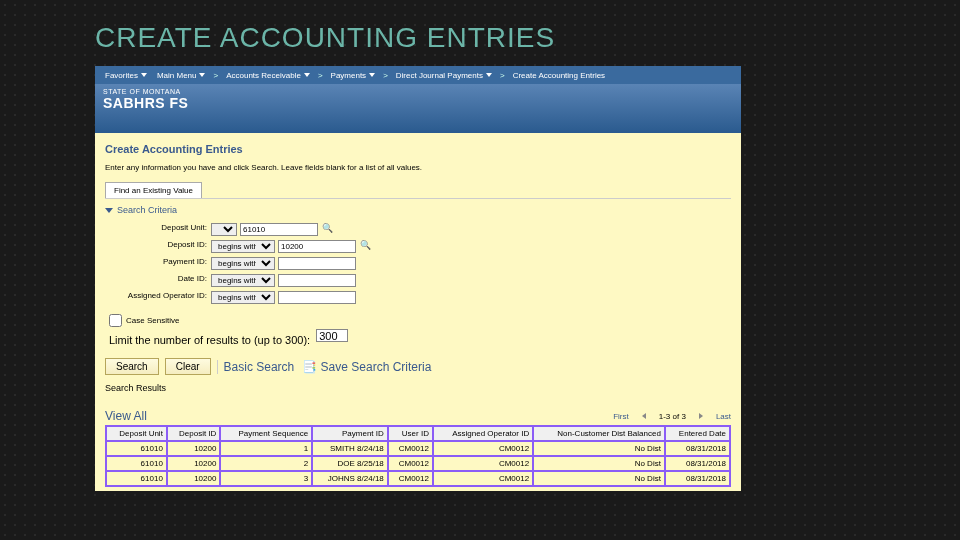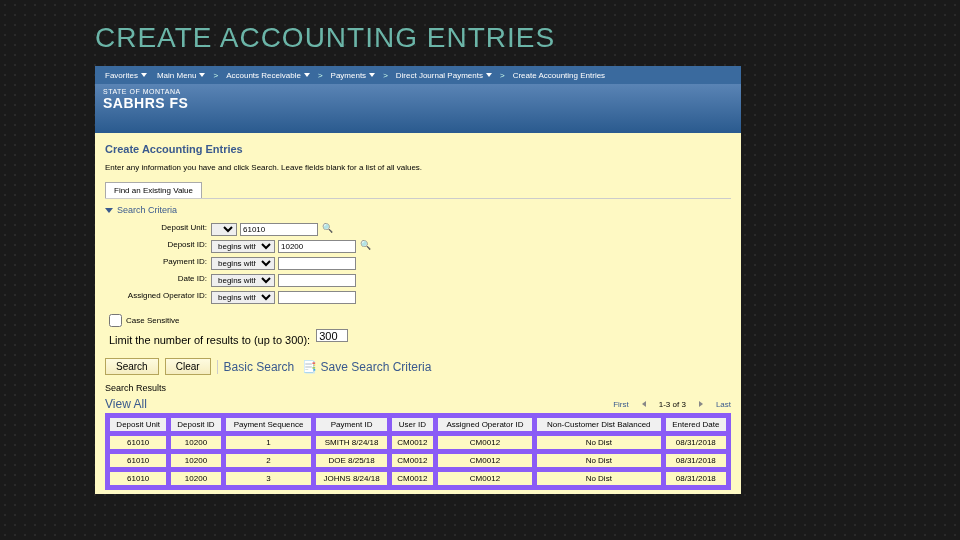--- a/index.html
+++ b/index.html
@@ -32,30 +32,30 @@
 .mag{margin-left:4px;font-size:9px;color:#555;cursor:pointer}
 .cs{display:flex;align-items:center;font-size:8px;margin:6px 0 2px 4px}
 .cs input{margin-right:4px}
 .lim{display:flex;align-items:center;font-size:11px;margin:0 0 8px 4px}
 .lim .inp{margin-left:6px}
 .btnrow{display:flex;align-items:center;gap:6px;margin-bottom:8px}
 .btn{background:linear-gradient(#fefbe0,#f5edc0);border:1px solid #b5a55a;font-size:10px;padding:2px 10px;cursor:pointer}
 .link{color:#3a5a8e;font-size:12px;text-decoration:none;cursor:pointer}
 .link .ic{margin-left:2px}
 .divv{border-left:1px solid #ccc;height:14px}
-.srhdr{font-size:9px;margin-bottom:4px}
+.srhdr{font-size:9px;margin-bottom:16px}
 .pager{display:flex;justify-content:space-between;align-items:center;font-size:8px;margin-bottom:2px}
 .pager .pgrt{display:flex;align-items:center;gap:13px}
 .pgbtn{color:#3a5a8e;cursor:pointer}
 .tbg{display:flex;align-items:center;gap:4px}
 .tri2{width:0;height:0;border-top:3px solid transparent;border-bottom:3px solid transparent}
 .tri2.l{border-right:4px solid #888}
 .tri2.r{border-left:4px solid #888}
 table{border-collapse:collapse;width:100%;font-size:8px}
-th,td{border:5px solid #8b5cf6;padding:2px 3px;text-align:center;white-space:nowrap}
+th,td{border:2px solid #8b5cf6;padding:2px 3px;text-align:right;white-space:nowrap}
 th{background:#f0f0f0;font-weight:normal}
 </style>
 </head>
 <body>
 
 <div class="slide-title">CREATE ACCOUNTING ENTRIES</div>
 
 <div class="app">
 
   <div class="topnav">

